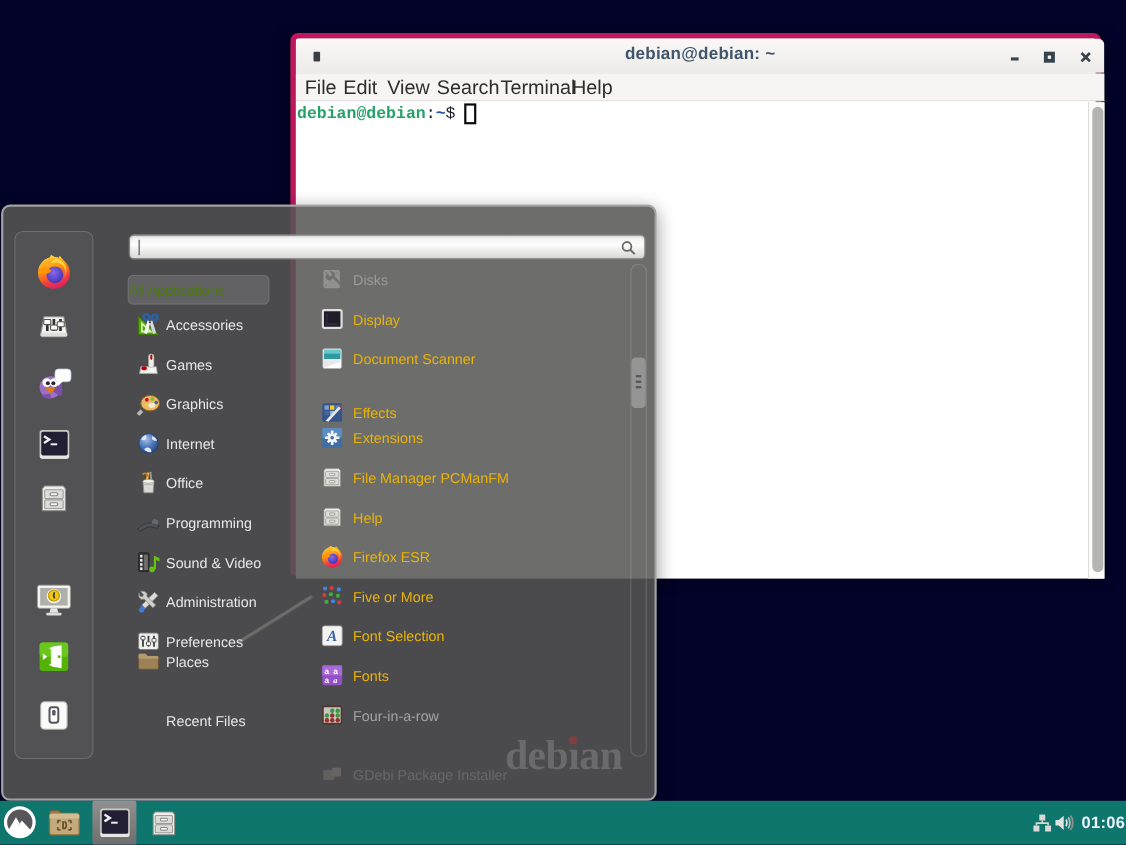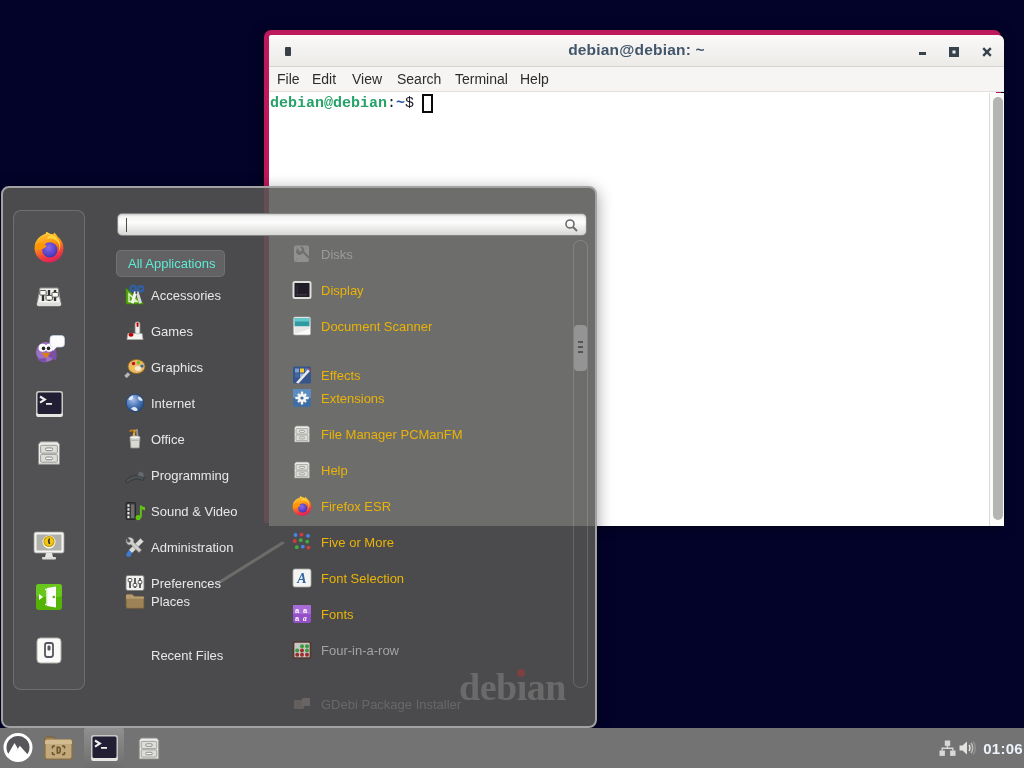--- a/index.html
+++ b/index.html
@@ -17,21 +17,21 @@
           border:5px solid #be185d; border-radius:7px 7px 2px 2px;
           box-shadow:0 3px 14px rgba(0,0,0,0.55); background:#fff; }
   #titlebar { position:absolute; left:0; top:0; width:735px; height:32px;
           background:linear-gradient(#faf9f8,#edebe8); border-radius:6px 6px 0 0;
           border-bottom:1px solid #d8d4cf; }
   #titletext { position:absolute; left:0; right:0; top:6px; text-align:center;
           font-size:15.5px; font-weight:bold; color:#41566a; letter-spacing:0.2px; }
   #appico { position:absolute; left:16px; top:12px; width:6px; height:9px; background:#3a3f45; border-radius:1px; }
   .wbtn { position:absolute; top:11px; }
   #menubar { position:absolute; left:0; top:32px; width:735px; height:25px; background:#f6f5f3; border-bottom:1px solid #e3e0dc; }
-  #menubar span { position:absolute; font-size:14px; color:#2d2d2d; line-height:24px; top:0;text-align:right; }
+  #menubar span { position:absolute; font-size:18px; color:#2d2d2d; line-height:24px; top:0;text-align:right; }
   #termbody { position:absolute; left:0; top:58px; width:735px; height:433px; background:#ffffff; }
   #prompt { position:absolute; left:1px; top:1px; font-family:"Liberation Mono", monospace; font-size:15px; line-height:19px; white-space:pre; }
   .pgreen { color:#26a269; font-weight:bold; }
   .pdark { color:#1c1c28; }
   .pblue { color:#2653a6; font-weight:bold; }
   #cursor { position:absolute; left:153px; top:1px; width:11px; height:19px; border:2px solid #0a0a0a; background:#fff; }
   #tscroll { position:absolute; right:0; top:0; width:15px; height:433px; background:#fbfbfa; border-left:1px solid #dcdcda; }
   #tthumb { position:absolute; left:3px; top:4px; width:10px; height:423px; background:#b4b4b2; border-radius:5px; }
 
   
@@ -40,38 +40,38 @@
           background:rgba(87,87,84,0.865); border:2px solid #a2a2a2; border-radius:8px;
           box-shadow:0 4px 16px rgba(0,0,0,0.4); }
   #sidebar { position:absolute; left:10px; top:23px; width:72px; height:480px;
           border:1px solid rgba(255,255,255,0.16); border-radius:8px; background:rgba(255,255,255,0.045); }
   .sico { position:absolute; left:31px; }
   #searchbox { position:absolute; left:114px; top:26px; width:470px; height:23px;
           border:1px solid #838383; border-radius:5px;
           background:linear-gradient(#efefee,#fdfdfd 40%,#d7d7d5);
           box-shadow:inset 0 1px 2px rgba(0,0,0,0.18); }
   #sbcursor { position:absolute; left:8px; top:4px; width:1px; height:14px; background:#4a4a4a; }
-  #allapps { position:absolute; left:113px; top:63px; width:109px; height:27px;
+  #allapps { position:absolute; left:113px; top:63px; width:129px; height:27px;
           background:rgba(255,255,255,0.13); border:1px solid rgba(255,255,255,0.10);
-          border-radius:5px; color:#5eead4; font-size:13px; line-height:26px; padding-left:11px; }
+          border-radius:5px; color:#4d7c0f; font-size:13px; line-height:26px; }
   .cat { position:absolute; left:113px; width:165px; height:36px; color:#e7e7e7; font-size:13px; }
   .cat .ci { position:absolute; left:8px; top:7px; width:22px; height:22px; }
   .cat .ct { position:absolute; left:35px; top:11px; }
   .app { position:absolute; left:286px; width:270px; height:36px; color:#eab308; font-size:13px; }
   .app .ai { position:absolute; left:3px; top:8px; width:20px; height:20px; }
   .app .at { position:absolute; left:32px; top:11px; }
   #mscroll { position:absolute; left:570px; top:53px; width:15px; height:448px;
           border:1px solid rgba(255,255,255,0.15); border-radius:7px; }
   #mthumb { position:absolute; left:0px; top:84px; width:13px; height:46px; background:#949494; border-radius:4px; }
   .grip { position:absolute; left:4px; width:5px; height:2px; background:#555555; }
   #swirl { position:absolute; left:213px; top:396px; width:80px; height:3px; background:rgba(220,228,200,0.22);
            transform:rotate(-32deg); transform-origin:left center; border-radius:2px; filter:blur(0.6px); }
 
   
-  #taskbar { position:absolute; left:0; top:728px; width:1024px; height:40px; background:#737373; }
+  #taskbar { position:absolute; left:0; top:728px; width:1024px; height:40px; background:#0f766e; }
   #termbtn { position:absolute; left:84px; top:0; width:40px; height:40px;
           background:linear-gradient(#909090,#6e6e6e); border-radius:2px; }
   #clock { position:absolute; right:1px; top:12px; font-size:15px; font-weight:bold; color:#eef2fc; letter-spacing:0.3px; }
 </style>
 </head>
 <body>
 <div id="desktop"></div>
 
 <div id="term">
   <div id="titlebar">

